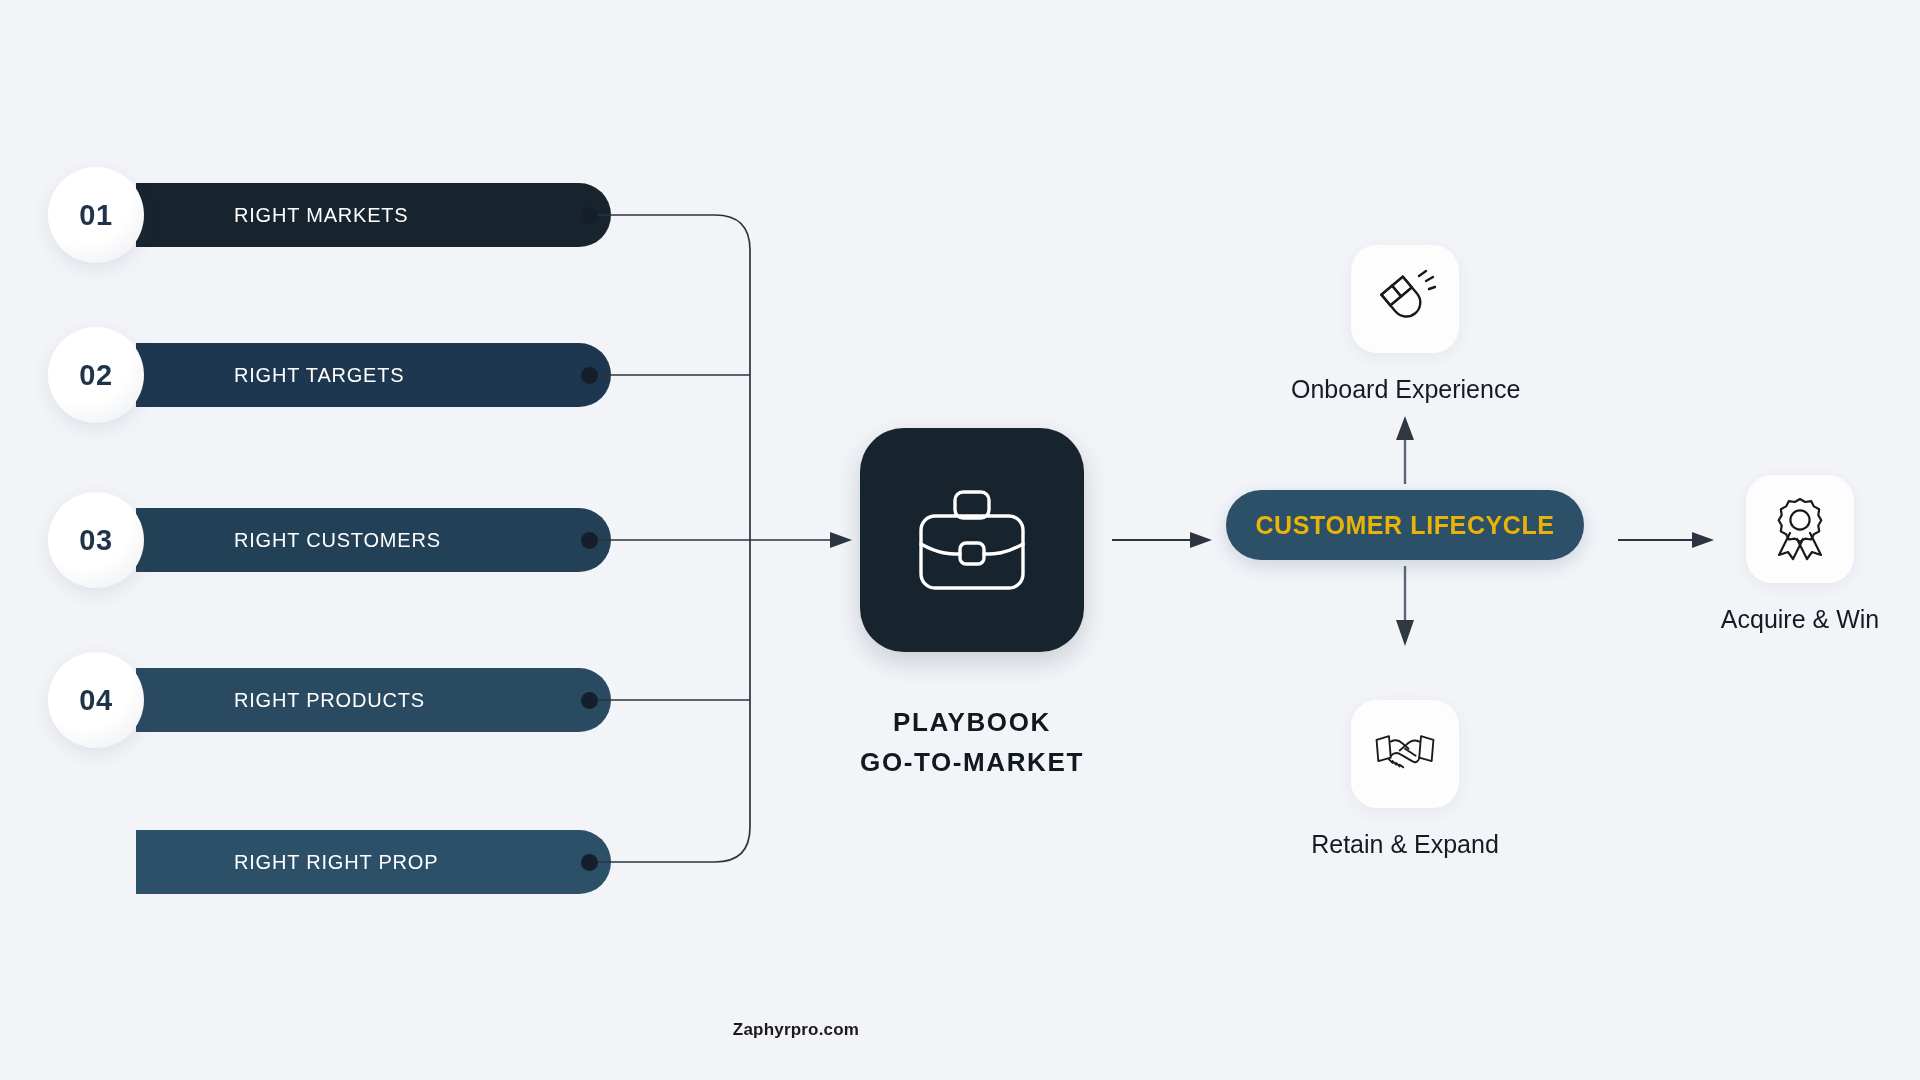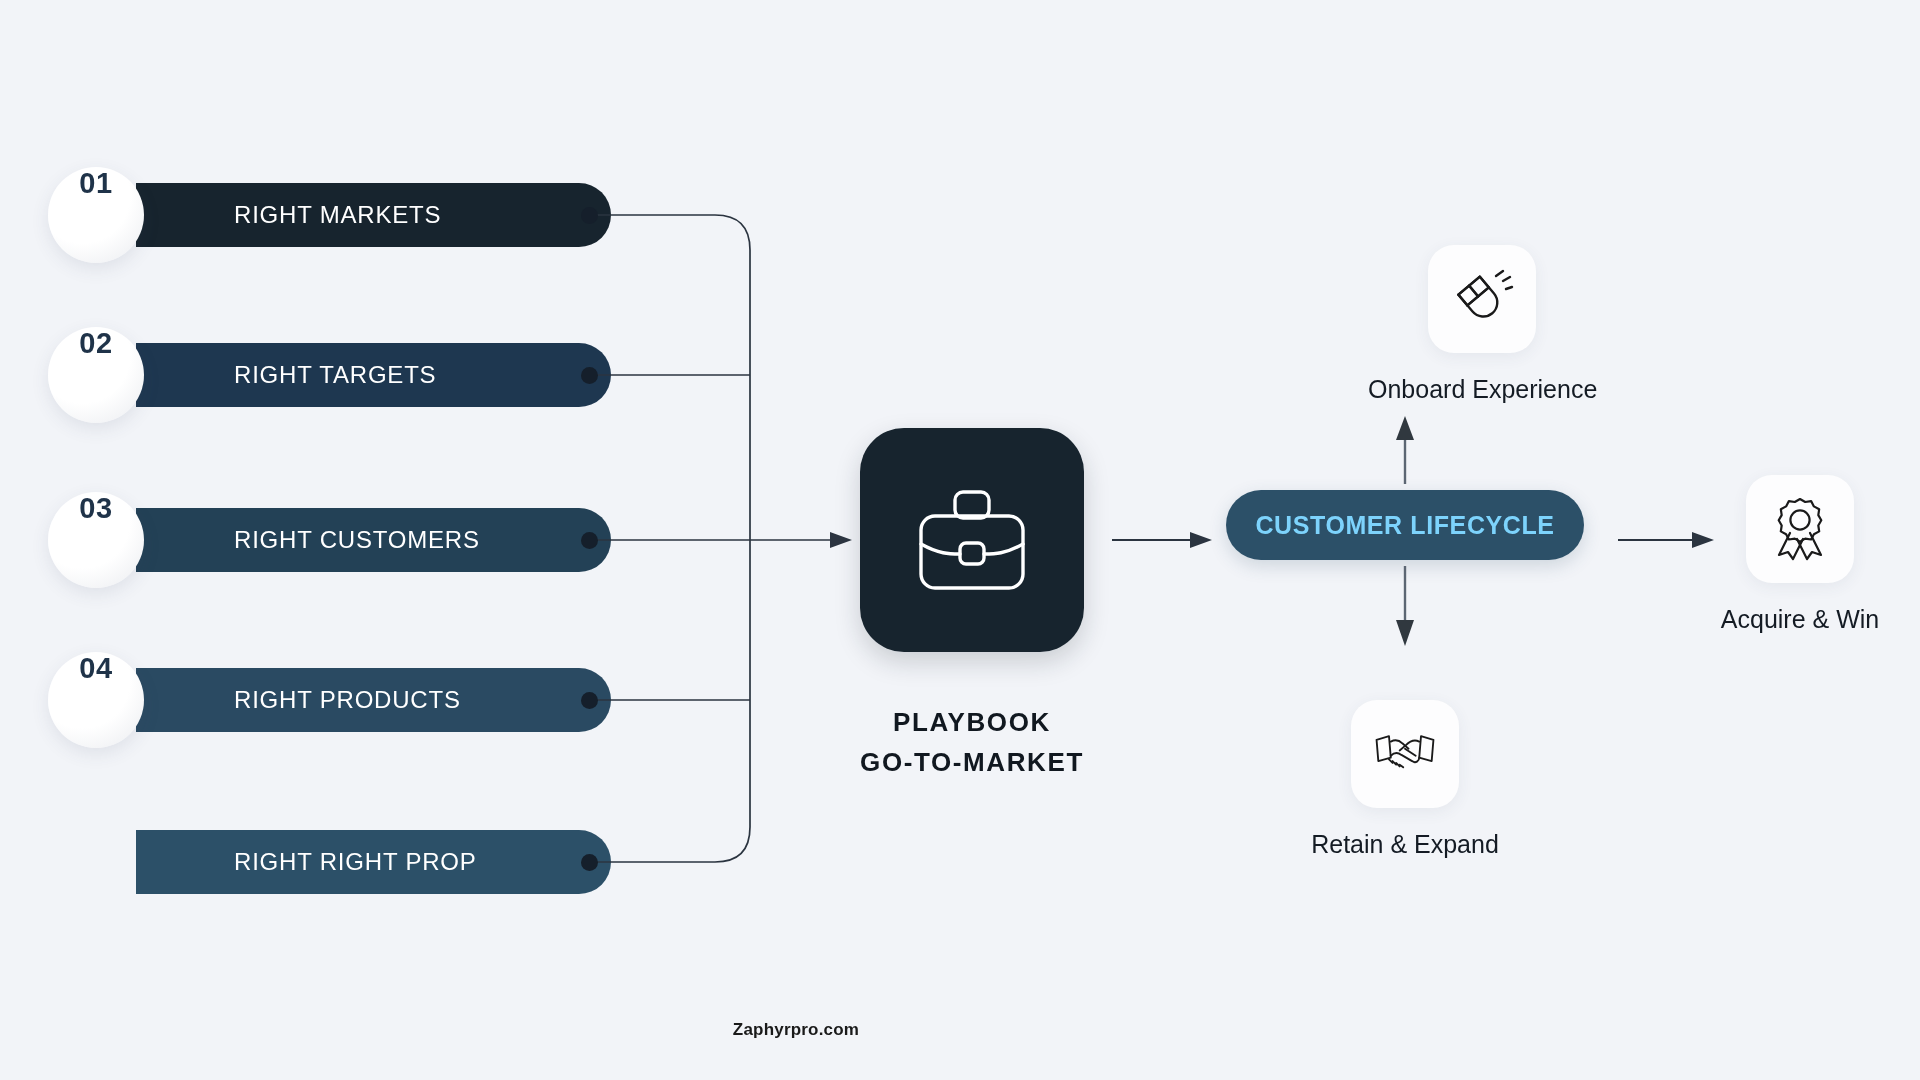--- a/index.html
+++ b/index.html
@@ -25,42 +25,42 @@
     display: flex;
     align-items: center;
   }
   .num-bubble {
     position: absolute;
     left: 0; top: 0;
     width: 96px; height: 96px;
     border-radius: 50%;
     background: radial-gradient(circle at 36% 30%, #ffffff 0%, #ffffff 52%, #f4f5f7 76%, #eceef3 100%);
     box-shadow: 0 6px 18px rgba(60,72,95,0.10);
-    display: flex; align-items: flex-start; justify-content: center;
+    display: flex; align-items: center; justify-content: center;
     z-index: 3;
   }
   .num-bubble span {
     font-size: 29px;
     font-weight: 700;
     color: #1f3349;
     letter-spacing: 0.5px;
   }
   .pill-bar {
     position: absolute;
     left: 88px; top: 16px;
     width: 475px; height: 64px;
     border-radius: 0 32px 32px 0;
     display: flex;
     align-items: center;
     z-index: 1;
   }
   .pill-bar .pill-label {
     margin-left: 98px;
     color: #ffffff;
-    font-size: 24px;
+    font-size: 20px;
     letter-spacing: 0.8px;
     white-space: nowrap;
   }
   .pill-dot {
     position: absolute;
     width: 17px; height: 17px;
     border-radius: 50%;
     background: #151f2b;
     z-index: 4;
   }
@@ -100,21 +100,21 @@
   #lifecycle-pill {
     position: absolute;
     left: 1226px; top: 490px;
     width: 358px; height: 70px;
     border-radius: 35px;
     background: #2c5068;
     display: flex; align-items: center; justify-content: center;
     box-shadow: 0 6px 18px rgba(44,80,104,0.18);
   }
   #lifecycle-pill span {
-    color: #7dd3fc;
+    color: #eab308;
     font-size: 25px;
     font-weight: 700;
     letter-spacing: 0.6px;
   }
 
   
   .outcome {
     position: absolute;
     text-align: center;
   }
@@ -248,21 +248,21 @@
 
   <div id="gtm-title">
     <div>PLAYBOOK</div>
     <div>GO-TO-MARKET</div>
   </div>
 
   <div id="lifecycle-pill">
     <span>CUSTOMER LIFECYCLE</span>
   </div>
 
-  <div class="outcome" style="left:1368px; top:245px; width:228px">
+  <div class="outcome" style="left:1291px; top:245px; width:228px">
     <div class="icon-tile">
       <svg width="64" height="64" viewBox="0 0 64 64" fill="none" stroke="#1a1a1a" stroke-width="2.4" stroke-linecap="round" stroke-linejoin="round">
 
         <g transform="rotate(-40 32 34)">
           <path d="M18 14 L18 36 a14 14 0 0 0 28 0 L46 14"></path>
           <path d="M18 28 L32 28"></path>
           <path d="M46 28 L32 28" opacity="0"></path>
           <path d="M32 28 L46 28"></path>
           <path d="M18 14 L32 14" stroke-width="2.4"></path>
           <path d="M32 14 L46 14" stroke-width="2.4"></path>

